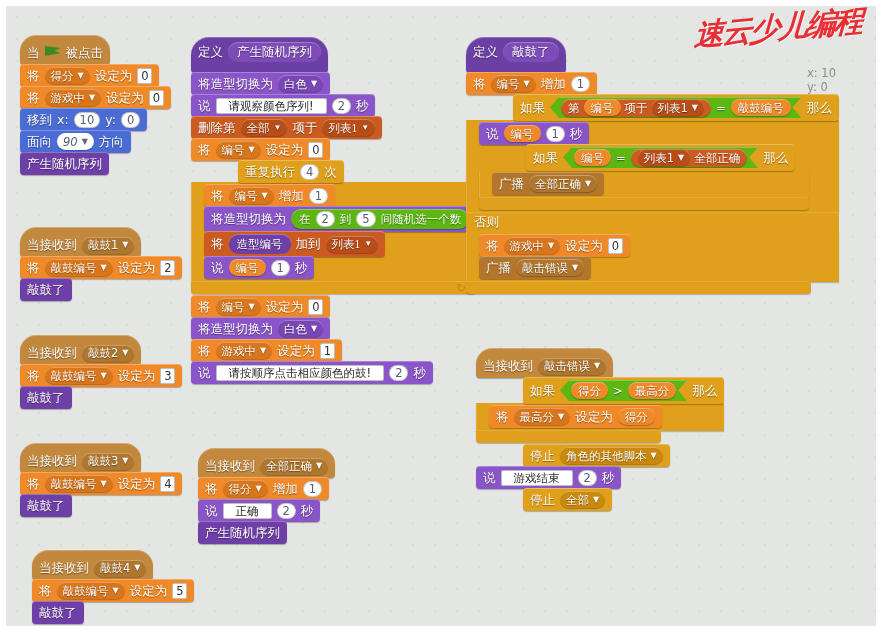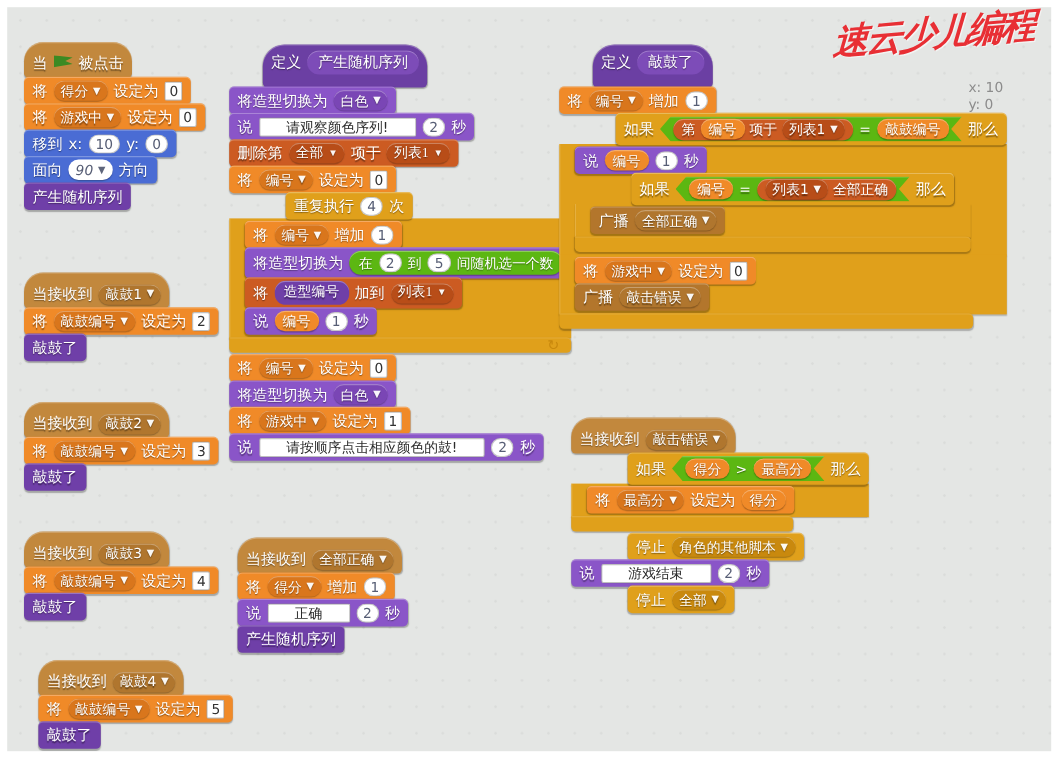--- a/index.html
+++ b/index.html
@@ -39,21 +39,20 @@
   }
   .hat {
     border-radius: 16px 16px 4px 4px;
     padding-top:9px;
     min-height:30px;
   }
   .define {
     border-radius: 18px 18px 4px 4px;
     padding-top:0; padding-bottom:6px;
     min-height:36px;
-    margin-left:28px;
   }
 
   
   .c-events   { background:#c2883d; }
   .c-events-d { background:#b3762c; }
   .c-control  { background:#e0a01b;margin-left:47px; }
   .c-motion   { background:#4a6cd4;text-align:center; }
   .c-looks    { background:#8a55c8; }
   .c-vars     { background:#f08a28; }
   .c-list     { background:#cc5b22;font-family:Liberation Serif, serif; }
@@ -71,21 +70,21 @@
   .numslot {
     display:inline-flex; align-items:center; justify-content:center;
     background:#fff; color:#333;
     border-radius:2px; min-width:15px; height:16px;
     padding:0 3px; font-size:11.5px; text-shadow:none;
     border:1px solid rgba(0,0,0,0.25);
   }
   .textslot {
     display:inline-flex; align-items:center;
     background:#fff; color:#2b2b2b;
-    border-radius:2px; height:16px; padding:0 22px;
+    border-radius:2px; height:16px; padding:0 12px;
     font-size:11.5px; text-shadow:none;
     border:1px solid rgba(0,0,0,0.25);
   }
   .dropdown {
     display:inline-flex; align-items:center; gap:4px;
     border-radius:10px; height:17px; padding:0 6px;
     font-size:11.5px;
     box-shadow: inset 0 1px 0 rgba(255,255,255,0.3), 0 1px 1px rgba(0,0,0,0.25);
   }
   .dd-events { background:#b0762e;text-align:right; }
@@ -546,20 +545,23 @@
               <span>广播</span>
               <span class="dropdown dd-events">
                 <span>全部正确</span>
                   <span class="caret">▼</span>
               </span>
             </div>
           </div>
           <div class="cfoot" style="width:330px;"></div>
         </div>
       </div>
+      <div class="celse">
+        <span>否则</span>
+      </div>
       <div class="cbody">
         <div class="blk c-vars">
           <span>将</span>
           <span class="dropdown dd-vars">
             <span>游戏中</span>
               <span class="caret">▼</span>
           </span>
           <span>设定为</span>
           <span class="numslot">0</span>
         </div>

